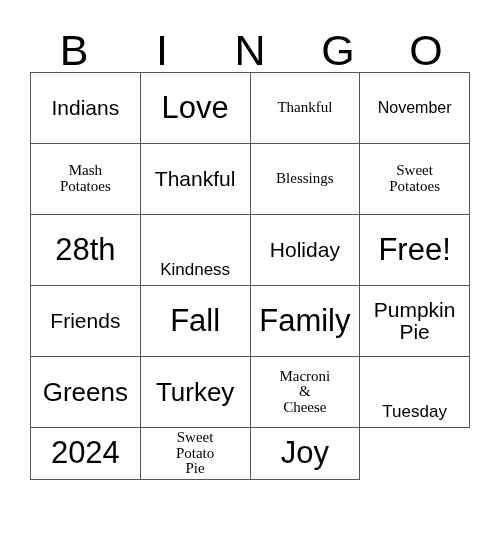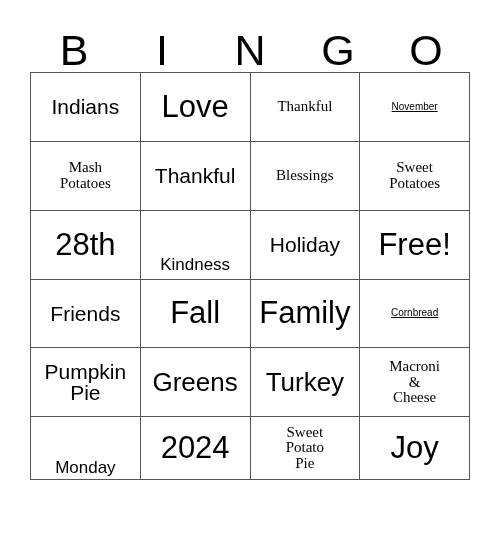--- a/index.html
+++ b/index.html
@@ -77,21 +77,21 @@
   .cell-text {
     display: block;
     width: 100%;
     line-height: 1.04;
     white-space: pre-line;
     color: #000000;
     font-weight: 400;
   }
 
   
-  .fs-xs  { font-size: 10px; text-decoration: underline; }
+  .fs-xs  { font-size: 16px; }
   .fs-sm  { font-size: 17px; margin-top: 40px; }
   .fs-md  { font-size: 15px; font-family: Liberation Serif, serif; }
   .fs-lg  { font-size: 21px; }
   .fs-xl  { font-size: 26px; }
   .fs-xxl { font-size: 31px; }
 </style>
 </head>
 <body>
 
 <div id="card">
@@ -159,40 +159,37 @@
         <span class="cell-text fs-lg">Friends</span>
       </div>
     <div class="cell">
         <span class="cell-text fs-xxl">Fall</span>
       </div>
 
     <div class="cell">
         <span class="cell-text fs-xxl">Family</span>
       </div>
     <div class="cell">
-        <span class="cell-text fs-xs">Cornbread</span>
-      </div>
-    <div class="cell">
         <span class="cell-text fs-lg">Pumpkin
 Pie</span>
       </div>
     <div class="cell">
         <span class="cell-text fs-xl">Greens</span>
       </div>
     <div class="cell">
         <span class="cell-text fs-xl">Turkey</span>
       </div>
 
     <div class="cell">
         <span class="cell-text fs-md">Macroni
 &amp;
 Cheese</span>
       </div>
     <div class="cell">
-        <span class="cell-text fs-sm">Monday</span>
+        <span class="cell-text fs-sm">Tuesday</span>
       </div>
     <div class="cell">
         <span class="cell-text fs-xxl">2024</span>
       </div>
     <div class="cell">
         <span class="cell-text fs-md">Sweet
 Potato
 Pie</span>
       </div>
     <div class="cell">

